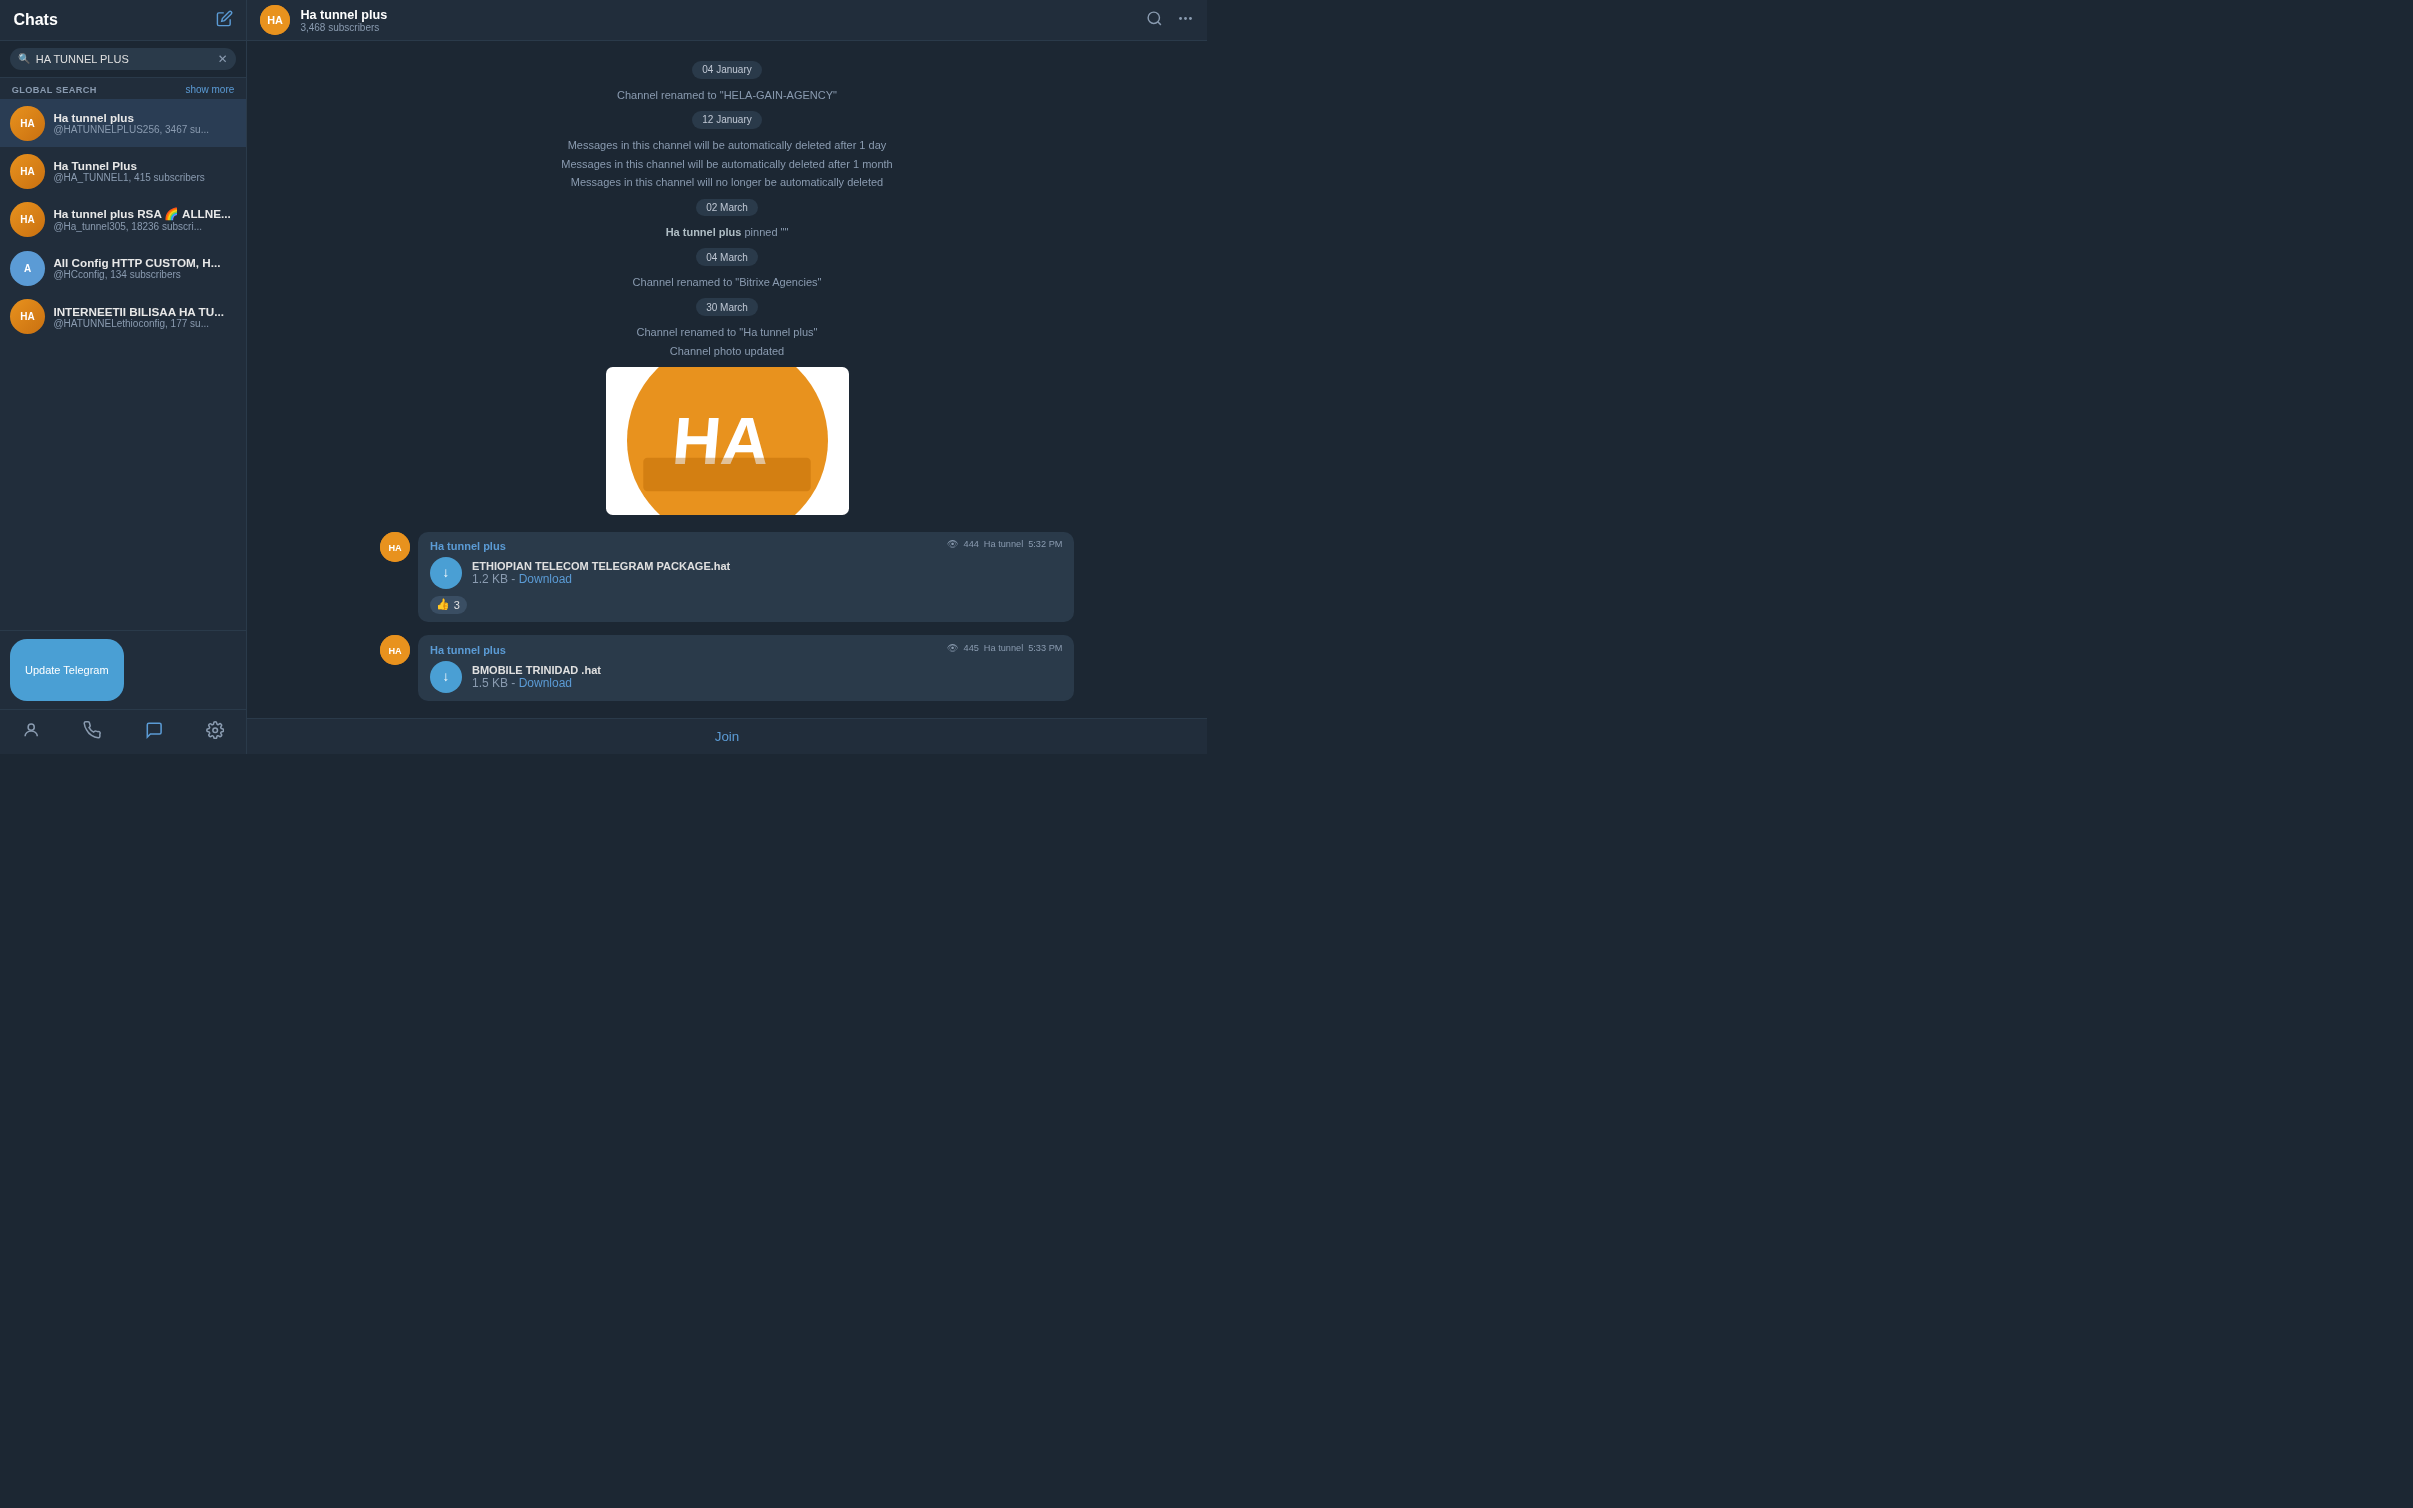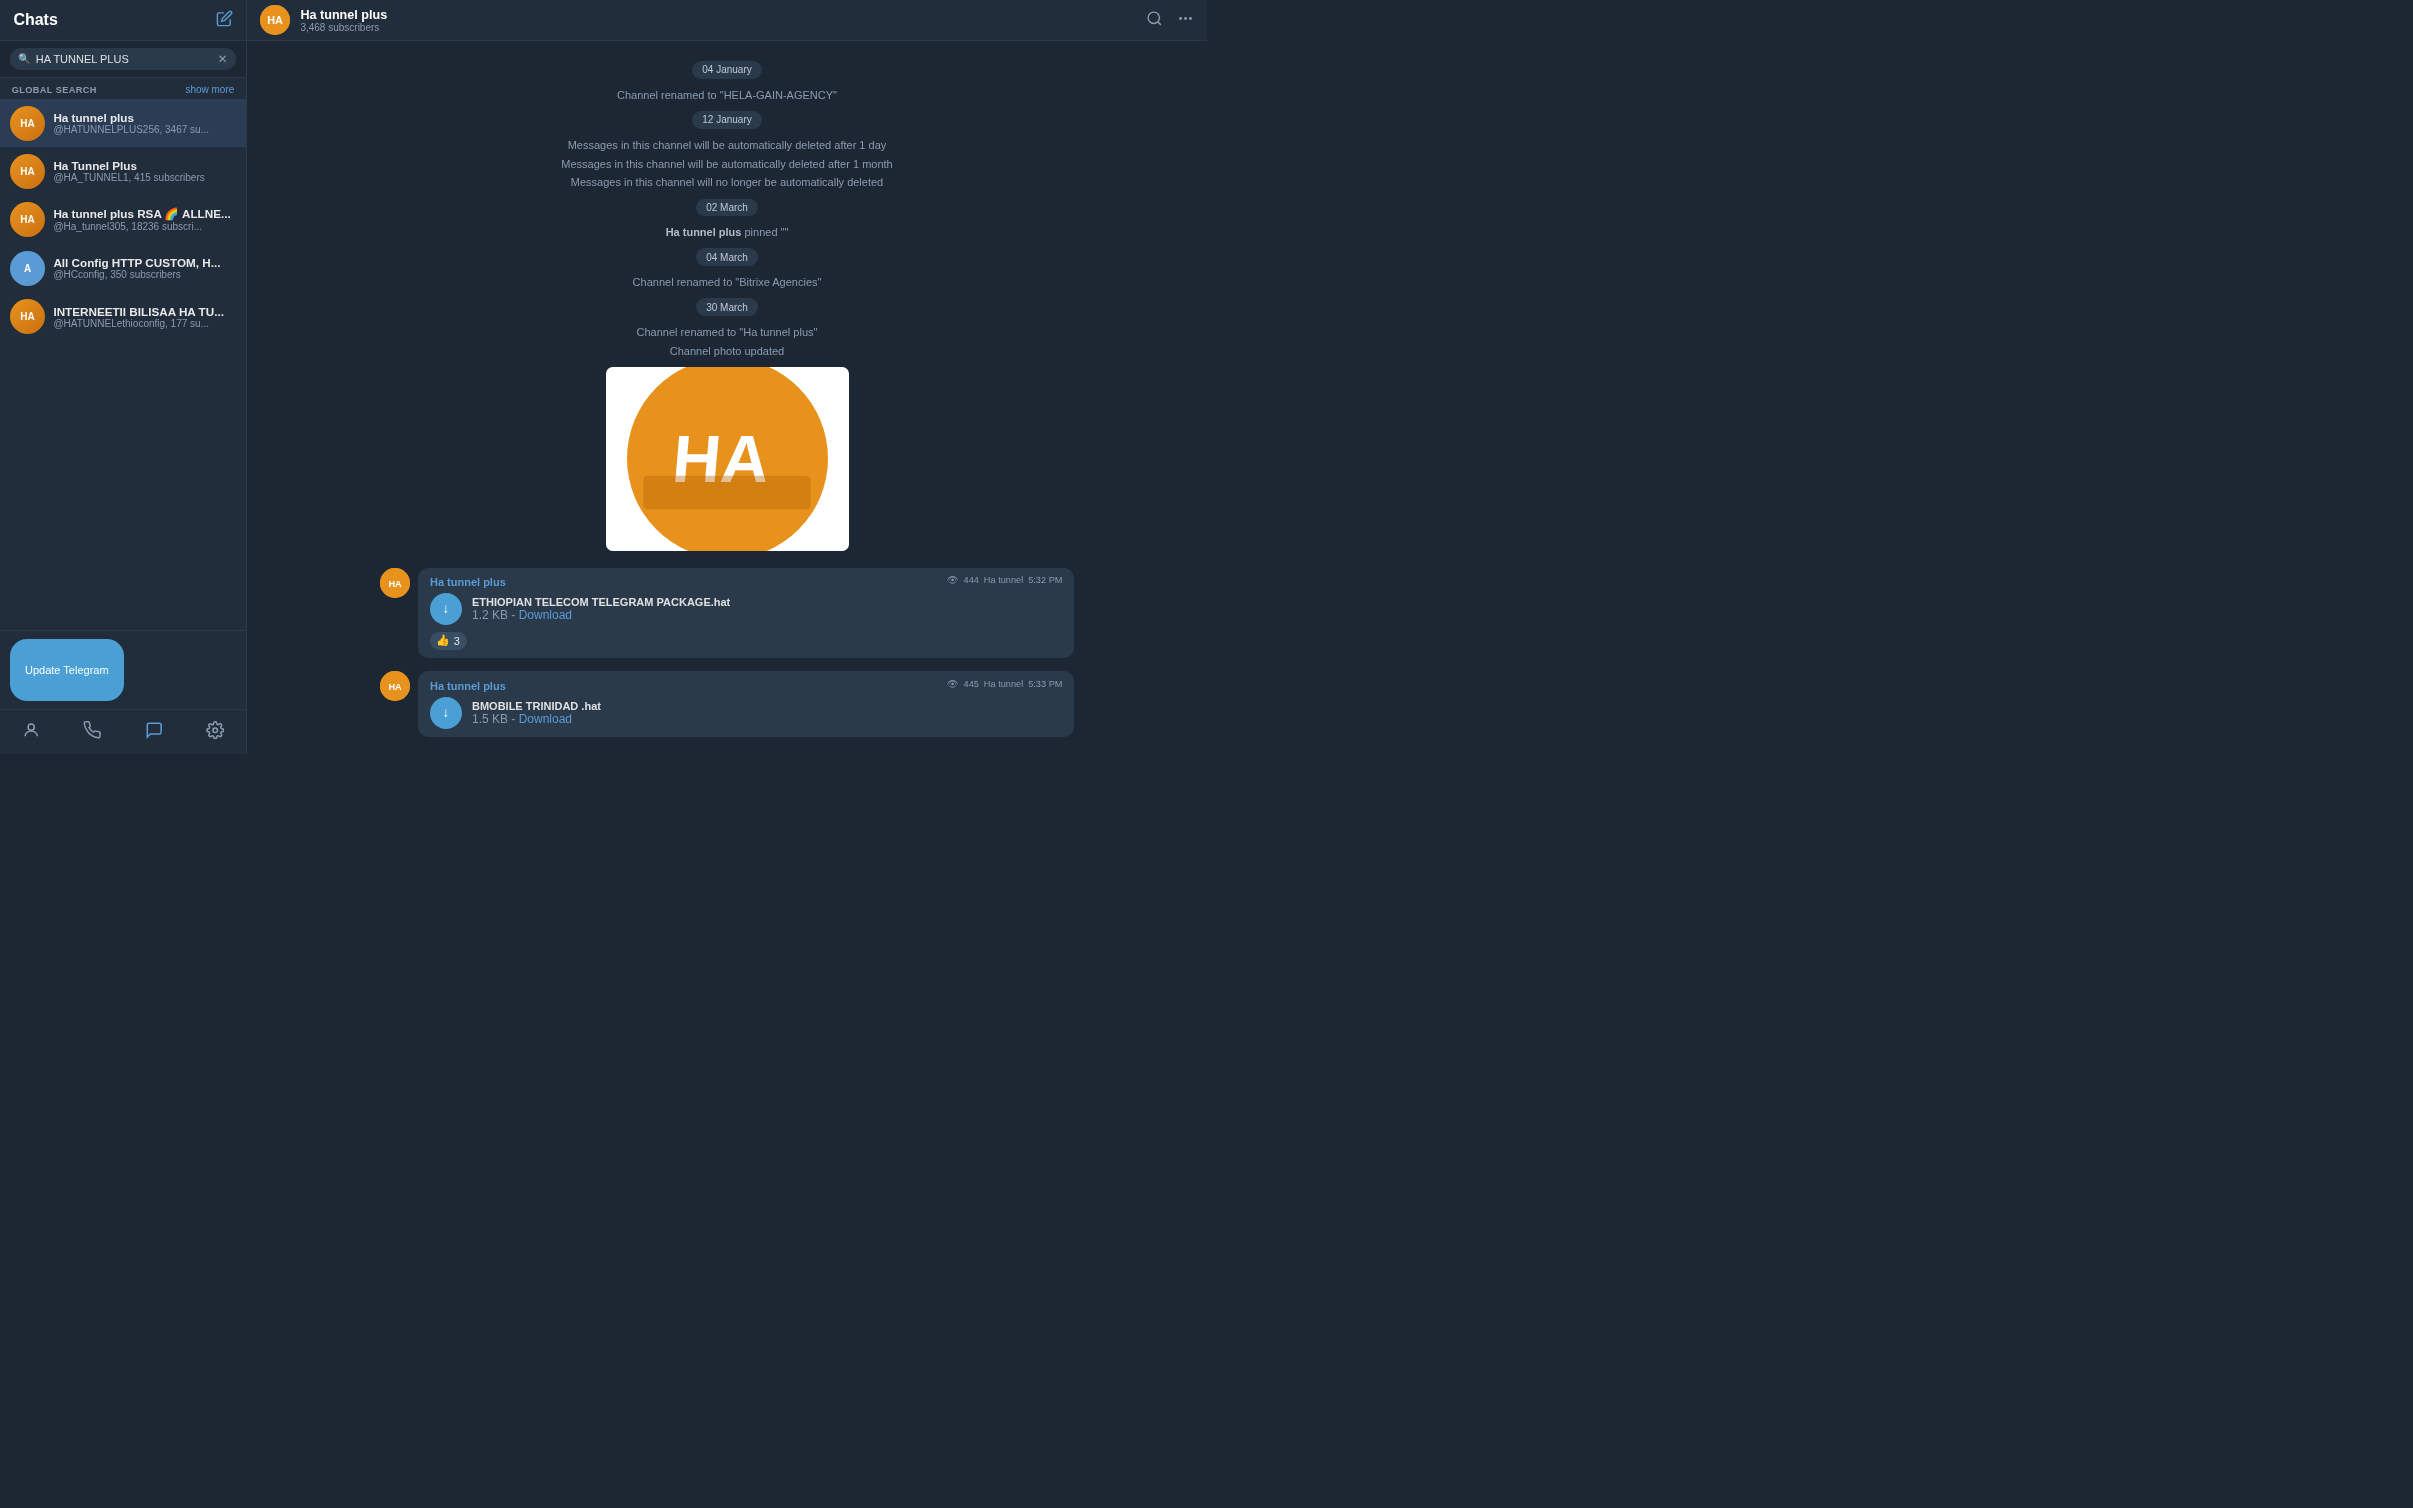--- a/index.html
+++ b/index.html
@@ -482,21 +482,21 @@
     <div class="avatar" style="background:linear-gradient(135deg, #e8921e, #c97010);font-size:10px;">HA</div>
     <div class="result-info">
       <div class="result-name">Ha tunnel plus RSA 🌈 ALLNE...</div>
       <div class="result-sub">@Ha_tunnel305, 18236 subscri...</div>
     </div>
   </div>
       <div class="search-result-item">
     <div class="avatar" style="background:#5b9bd5;font-size:10px;">A</div>
     <div class="result-info">
       <div class="result-name">All Config HTTP CUSTOM, H...</div>
-      <div class="result-sub">@HCconfig, 350 subscribers</div>
+      <div class="result-sub">@HCconfig, 134 subscribers</div>
     </div>
   </div>
       <div class="search-result-item">
     <div class="avatar" style="background:linear-gradient(135deg, #e8921e, #c97010);font-size:10px;">HA</div>
     <div class="result-info">
       <div class="result-name">INTERNEETII BILISAA HA TU...</div>
       <div class="result-sub">@HATUNNELethioconfig, 177 su...</div>
     </div>
   </div>
     </div>
@@ -642,14 +642,17 @@
         <div class="file-info">
           <div class="file-name">BMOBILE TRINIDAD .hat</div>
           <div class="file-size">1.5 KB - <a href="#">Download</a></div>
         </div>
       </div>
 
     </div>
   </div>
     </div>
 
+  <div class="join-bar">
+    <button class="join-btn">Join</button>
+  </div>
 </div>
 
 
 </body></html>

